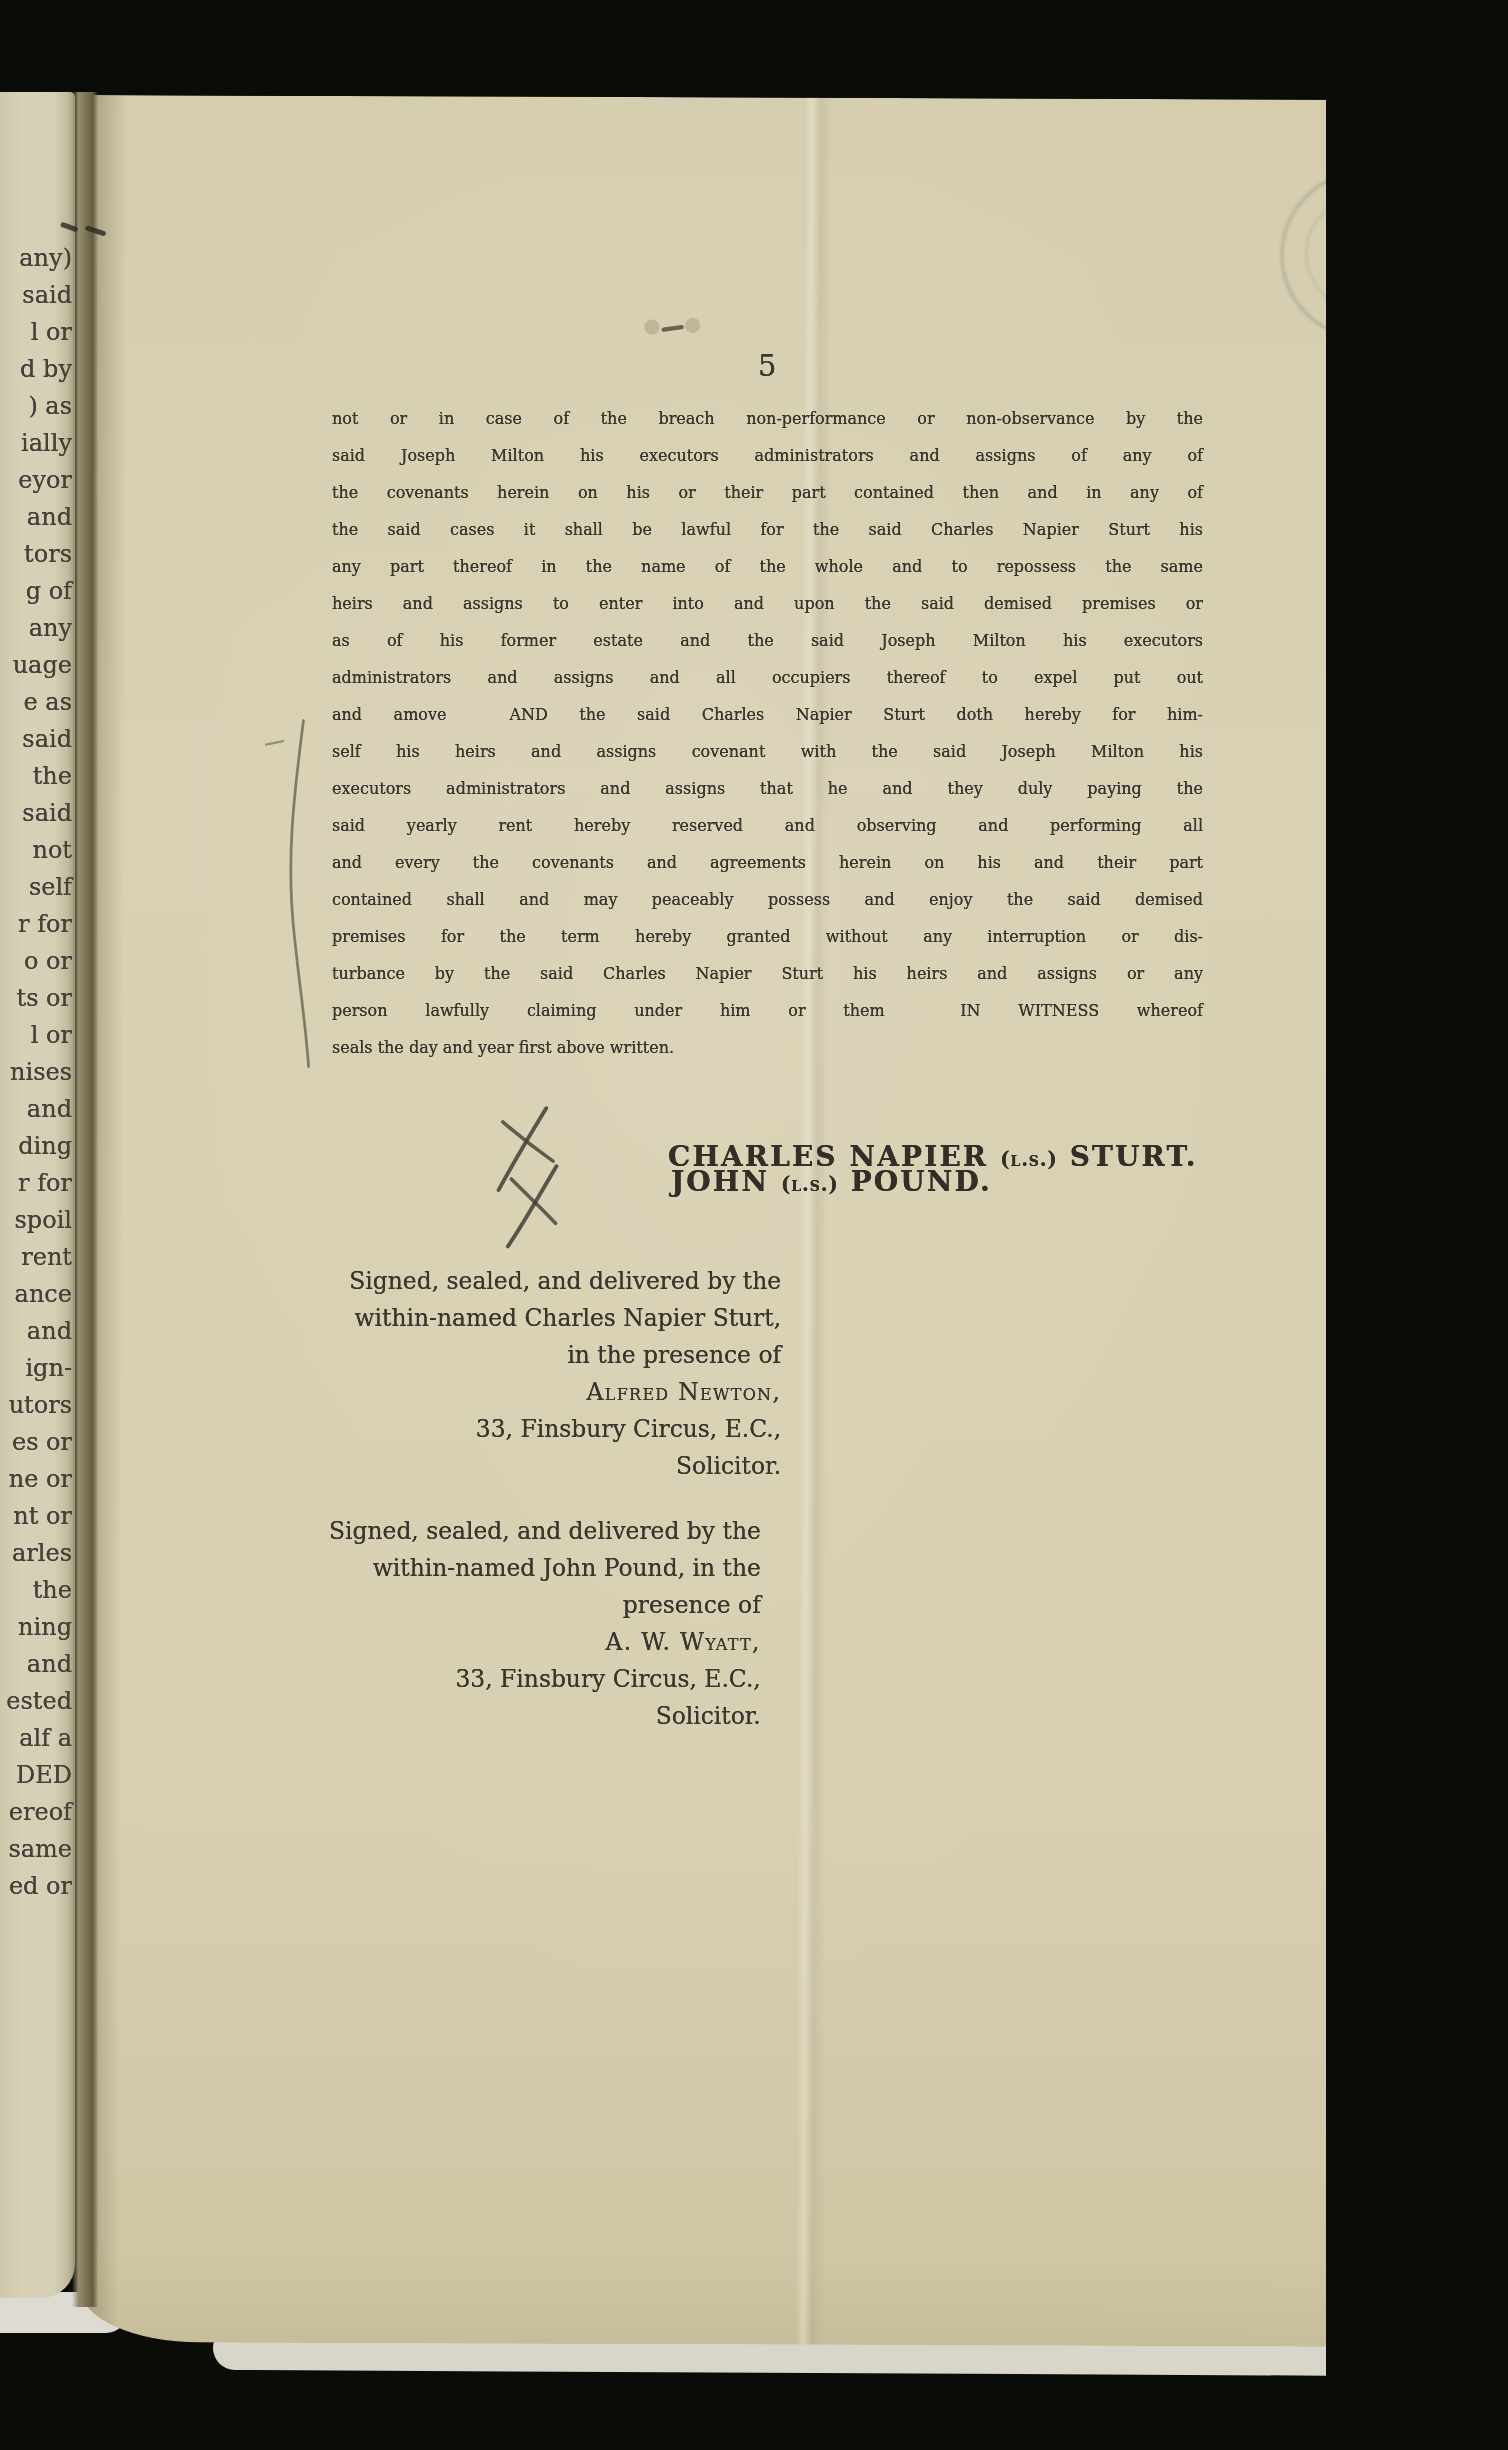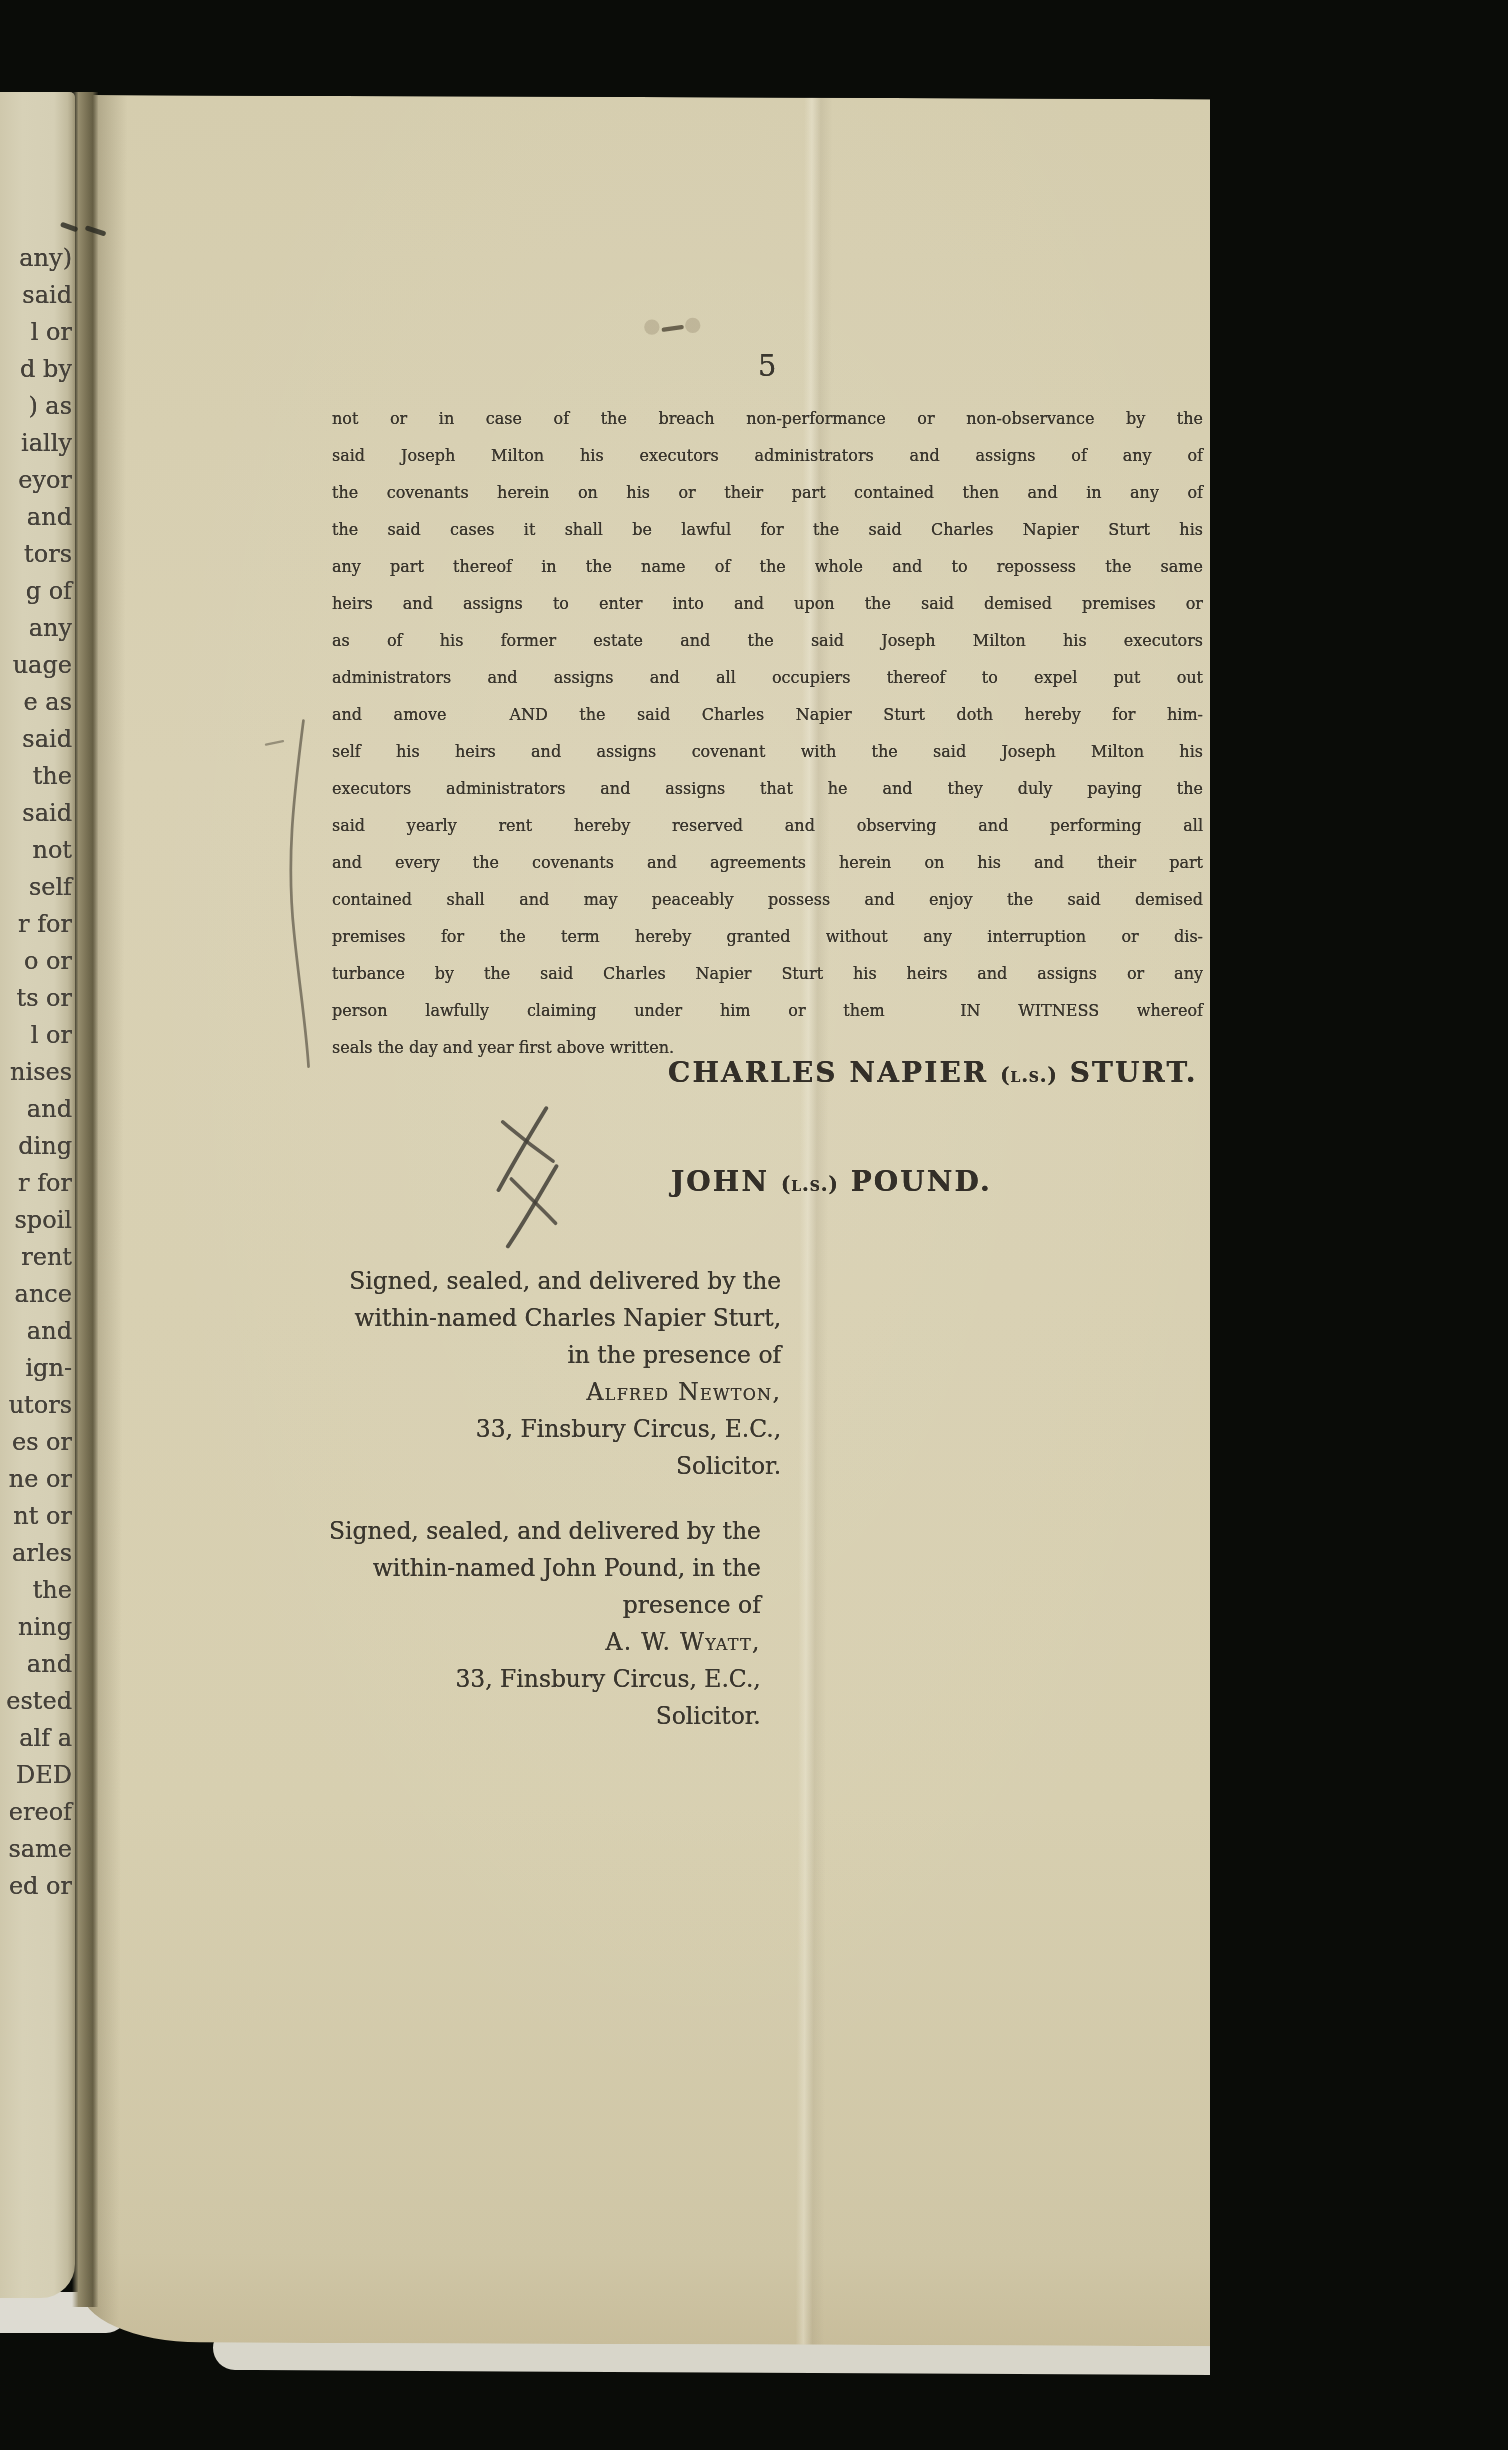--- a/index.html
+++ b/index.html
@@ -1,16 +1,16 @@
 <!DOCTYPE html>
 <html style="font-size:13.6px"><head>
 <meta charset="utf-8">
 <style>
   html,body{margin:0;padding:0;background:#0a0c08;}
-  .stage{position:relative;width:1210px;height:2450px;overflow:hidden;background:#0a0c08;
+  .stage{position:relative;width:1326px;height:2450px;overflow:hidden;background:#0a0c08;
          font-family:"DejaVu Serif", serif;}
 
   
   .brown-edge{position:absolute;left:1421px;top:89px;width:88px;height:2309px;z-index:9;
     background:linear-gradient(90deg,#9a8f6e 0%,#6f6547 14%,#554c37 26%,#837757 40%,#3c3523 58%,#231e12 74%,#0f0d07 100%);}
   .flake1{position:absolute;left:12px;top:673px;width:39px;height:264px;background:#a59a77;
     border-radius:45% 55% 40% 60%;transform:rotate(4deg);opacity:.85;}
   .flake2{position:absolute;left:5.1px;top:1218px;width:44px;height:221px;background:#9c9070;
     border-radius:55% 45% 60% 40%;transform:rotate(-5deg);opacity:.8;}
   .patch1{position:absolute;left:29px;top:920px;width:60px;height:477px;background:#171309;
@@ -63,21 +63,21 @@
   .content{position:absolute;inset:0;z-index:10;color:#37342c;pointer-events:none;}
   .page-num{position:absolute;left:758px;top:349px;font-size:29px;color:#3a372f;text-shadow:0 0 0.5px #3a372f;}
   .para{position:absolute;left:332px;top:400px;width:871px;font-size:16px;line-height:37px;
     text-align:justify;text-justify:inter-word;color:#39352d;}
   .tline{text-align-last:justify;white-space:nowrap;height:37px;text-shadow:0 0 0.5px #39352d;}
   .para .tline:last-child{text-align-last:left;}
 
   .sig{position:absolute;font-weight:600;letter-spacing:2.1px;color:#332f28;white-space:nowrap;}
   .sig span{margin-right:12px;text-shadow:0 0 0.5px #332f28;}
   .sig .ls{font-size:19.6px;letter-spacing:0.9px;font-variant:small-caps;}
-  .sig1{left:668px;top:1056px;font-size:28px;}
+  .sig1{left:668px;top:1140px;font-size:28px;}
   .sig2{left:671px;top:1165px;font-size:28px;}
 
   .att{position:absolute;left:329px;font-size:23.4px;line-height:37px;color:#3a362e;white-space:nowrap;}
   .att div{text-shadow:0 0 0.5px #3a362e;text-align:right;}
   .att1{top:1263px;}
   .att2{top:1513px;}
   .att .l2,.att .l3{margin-left:25.6px;}
   .att .l4{margin-left:83px;font-variant:small-caps;letter-spacing:1.3px;}
   .att .l5{margin-left:111px;}
   .att .l6{margin-left:223px;}

